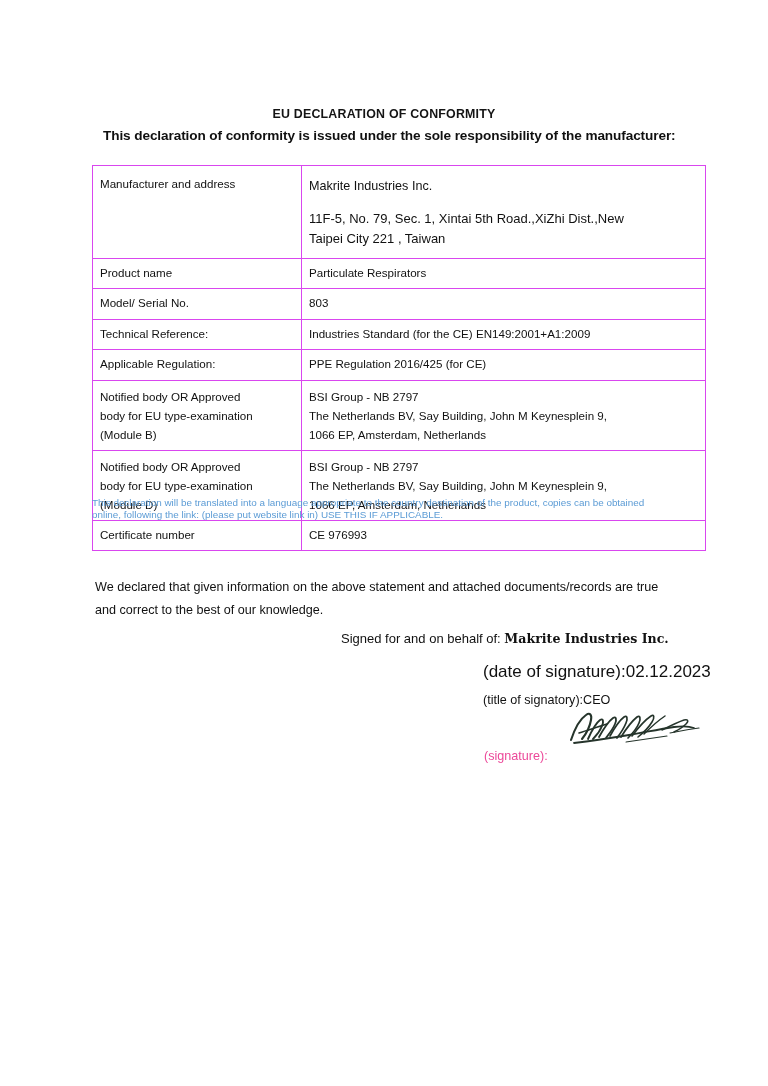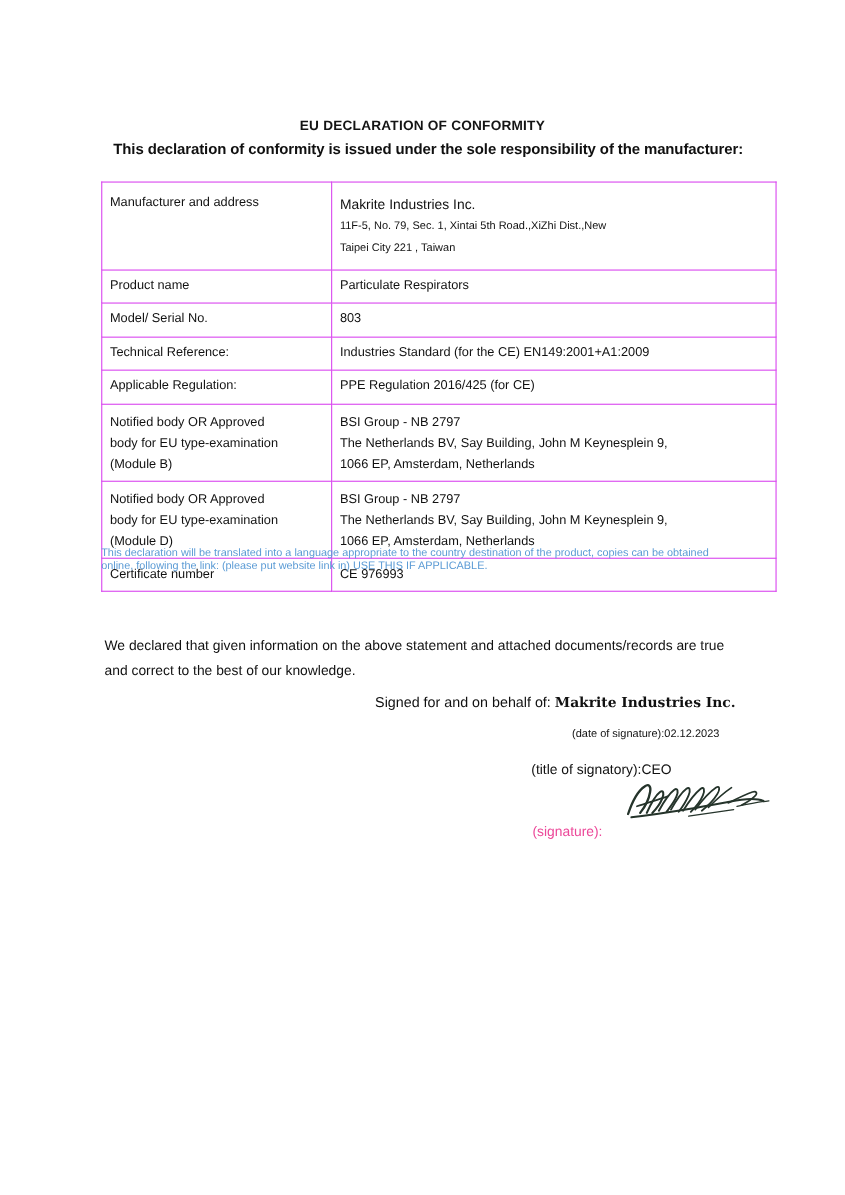--- a/index.html
+++ b/index.html
@@ -78,22 +78,23 @@
   .cert-table .v-line + .v-line { margin-top: 0; }
 
   
   .mfr-name {
     display: block;
     font-size: 12.6px;
     margin-top: 2px;
   }
   .mfr-addr {
     display: block;
-    font-size: 10px;
+    font-size: 13px;
     line-height: 20px;
+    margin-top: 13px;
   }
   .row-mfr td { padding-top: 9px; padding-bottom: 9px; }
   .row-mfr td.label-col { font-size: 11.6px; }
 
   .row-tall td { padding-top: 6px; padding-bottom: 6px; line-height: 19px; }
 
   
   .blue-note {
     position: absolute;
     top: 497px;
@@ -126,24 +127,23 @@
   }
   .signed-line .company {
     font-weight: 600;
     font-family: "DejaVu Serif", serif;
     font-size: 12.6px;
   }
   .sig-date {
     position: absolute;
     top: 662px;
     left: 483px;
-    font-size: 10px;
-    color: #111111;
-    white-space: nowrap;
-    margin-left: 37px;
+    font-size: 17px;
+    color: #111111;
+    white-space: nowrap;
   }
   .sig-title {
     position: absolute;
     top: 693px;
     left: 483px;
     font-size: 12.6px;
     color: #111111;
     white-space: nowrap;
   }
   .sig-label {

